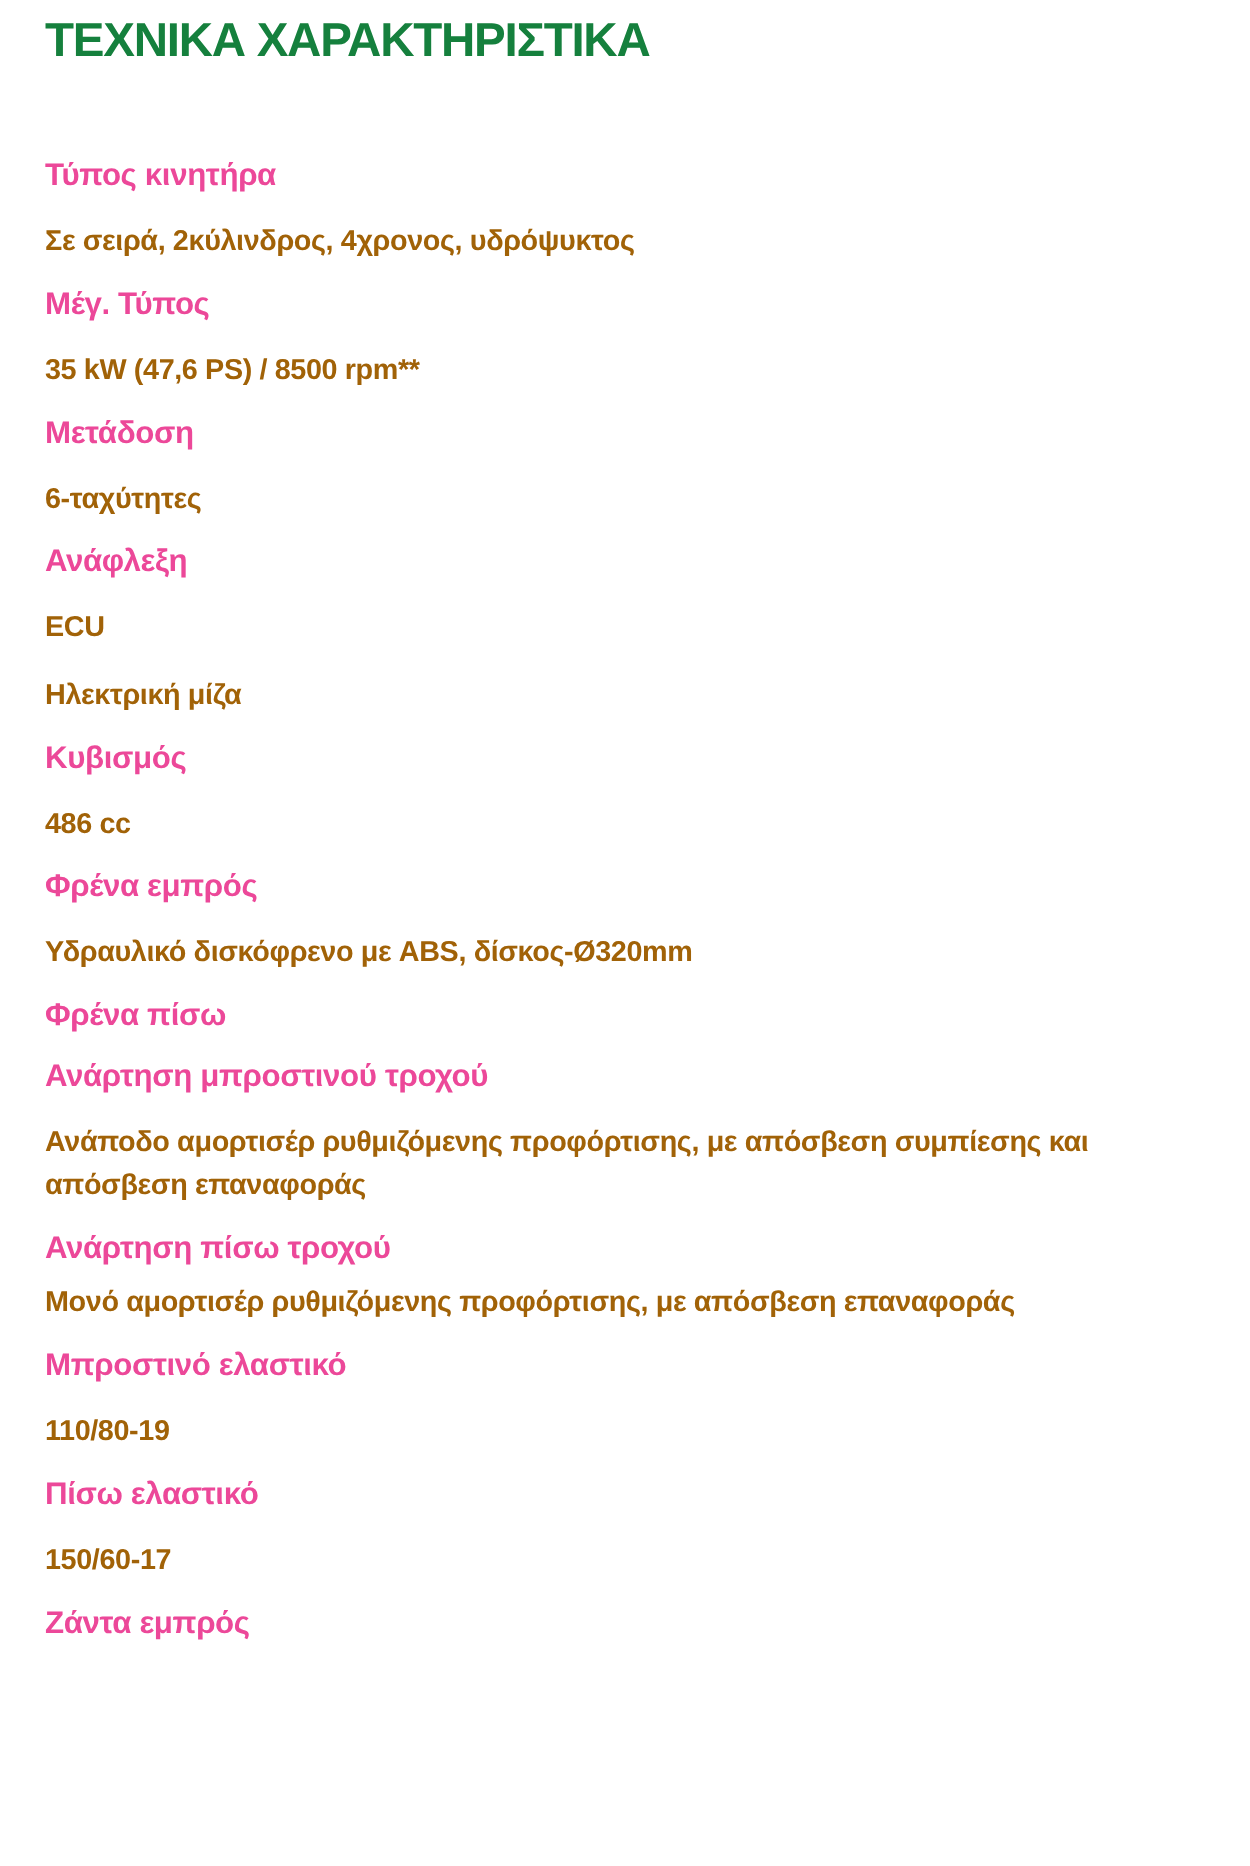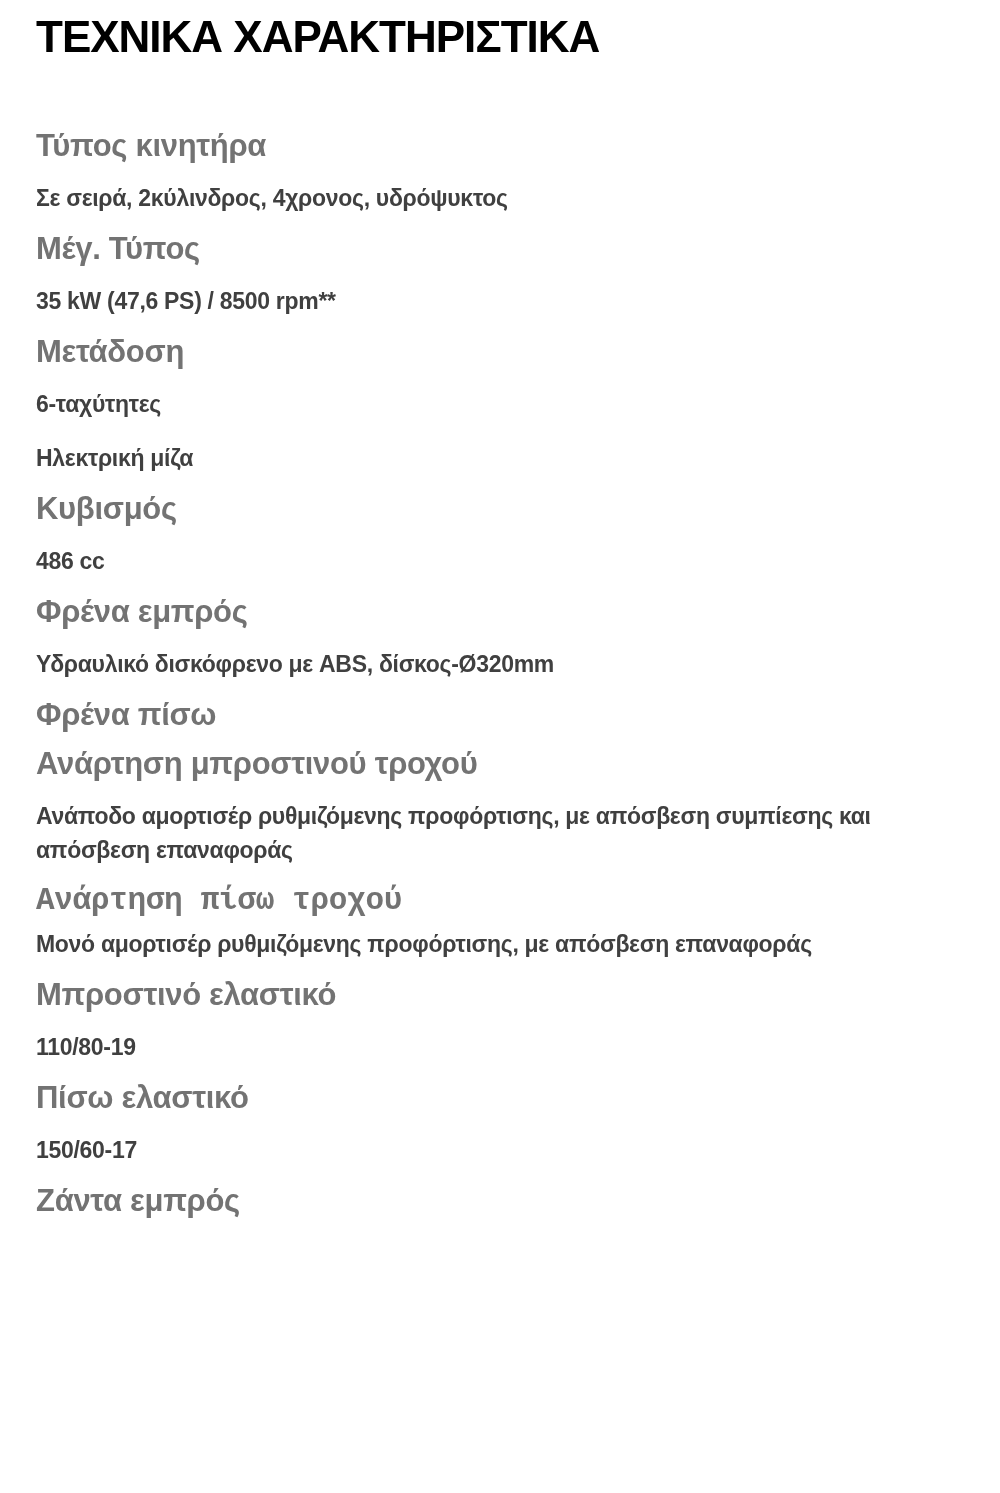--- a/index.html
+++ b/index.html
@@ -16,55 +16,54 @@
   }
   .page {
     box-sizing: border-box;
     width: 1000px;
     height: 1493px;
     padding: 13px 50px 0 36px;
     background: #ffffff;
   }
   .page-title {
     margin: 0 0 71px 0;
-    font-size: 44px;
+    font-size: 38px;
     font-weight: bold;
     letter-spacing: -1px;
-    color: #000000;
+    color: #15803d;
     line-height: 1.1;
   }
   .spec-list {
     margin: 0;
     padding: 0;
   }
   .spec-row {
     margin: 0;
     padding: 0;
   }
   .spec-label {
     margin: 0 0 21px 0;
-    font-size: 31px;
+    font-size: 25px;
     font-weight: bold;
-    color: #737373;
+    color: #ec4899;
     line-height: 28px;
     letter-spacing: -0.3px;
   }
   .spec-value {
     margin: 0 0 20px 0;
     font-size: 23px;
     font-weight: bold;
-    color: #404040;
+    color: #a16207;
     line-height: 34px;
     letter-spacing: -0.3px;
     max-width: 900px;
   }
   
   .spec-row.tight .spec-label {
     margin-bottom: 12px;
-    font-family: Liberation Mono, monospace;
   }
 </style>
 </head>
 <body>
 
 <div class="page">
   <h1 class="page-title">ΤΕΧΝΙΚΑ ΧΑΡΑΚΤΗΡΙΣΤΙΚΑ</h1>
 
   <div class="spec-list">
   <div class="spec-row">
@@ -76,20 +75,24 @@
     <h2 class="spec-label">Μέγ. Τύπος</h2>
     <p class="spec-value">35 kW (47,6 PS) / 8500 rpm**</p>
   </div>
 
 
   <div class="spec-row">
     <h2 class="spec-label">Μετάδοση</h2>
     <p class="spec-value">6-ταχύτητες</p>
   </div>
 
+  <div class="spec-row">
+    <h2 class="spec-label">Ανάφλεξη</h2>
+    <p class="spec-value">ECU</p>
+  </div>
 
   <div class="spec-row">
     <p class="spec-value">Ηλεκτρική μίζα</p>
   </div>
 
   <div class="spec-row">
     <h2 class="spec-label">Κυβισμός</h2>
     <p class="spec-value">486 cc</p>
   </div>
 

